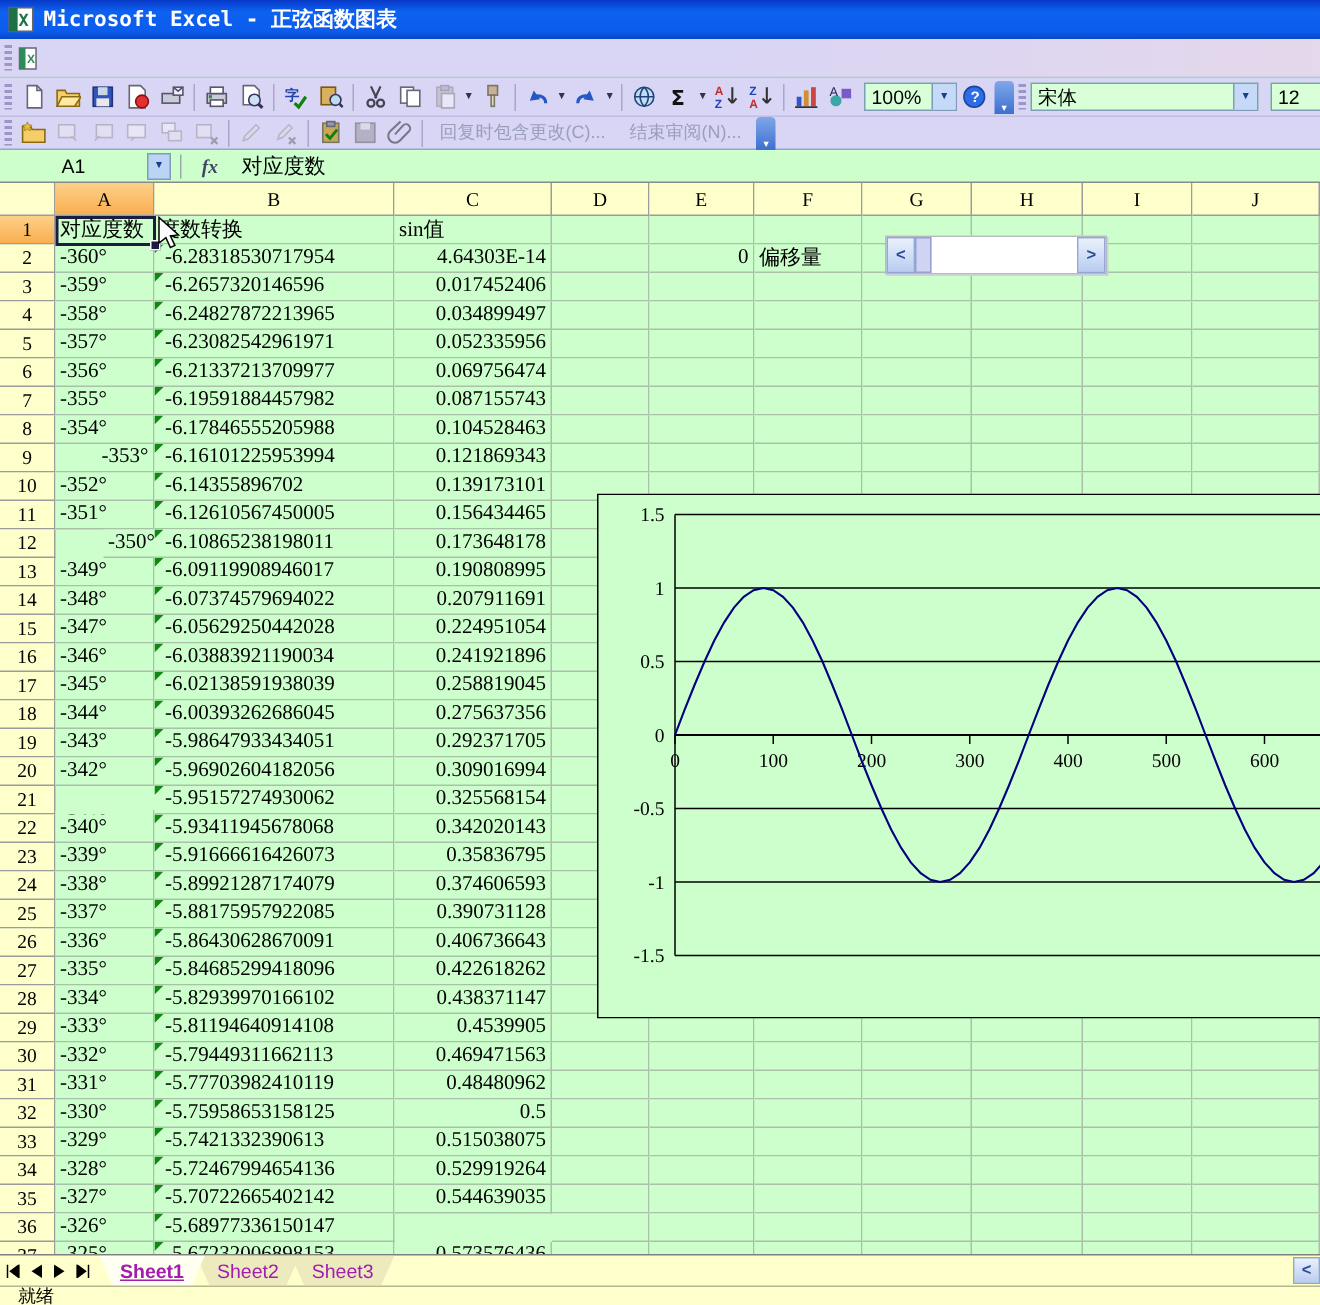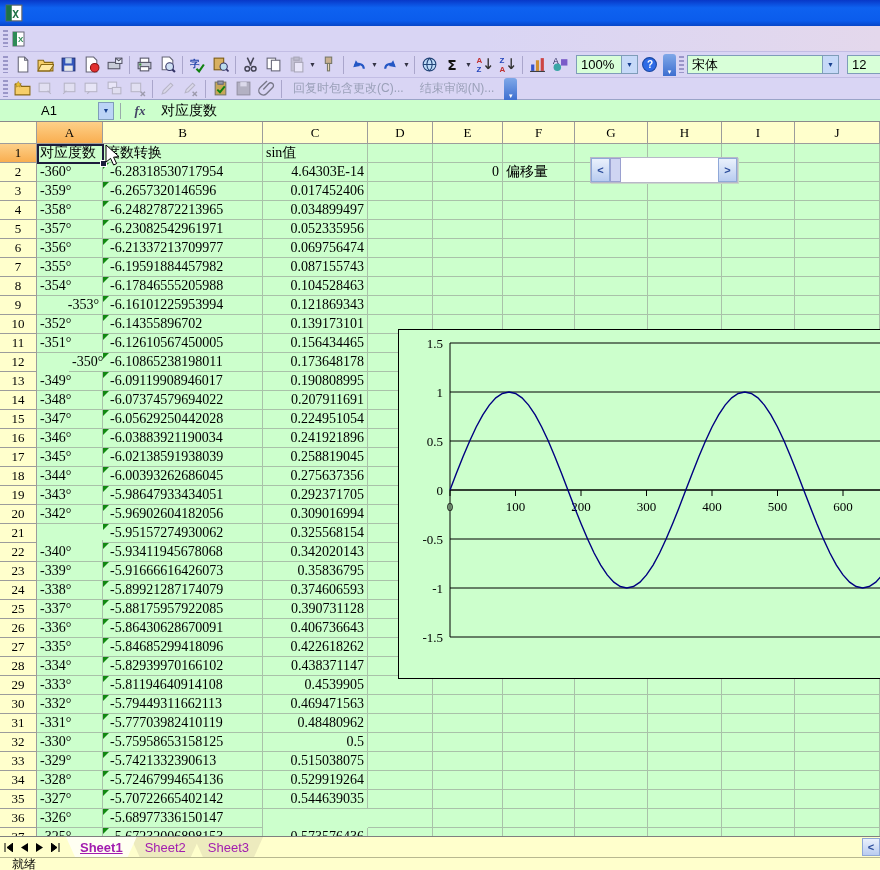--- a/index.html
+++ b/index.html
@@ -86,20 +86,21 @@
 <body>
 
 <div id="app">
 
   <div class="titlebar">
     <svg width="18" height="18" viewBox="0 0 16 16">
       <rect x="1" y="1" width="14" height="14" fill="#fff" stroke="#666"></rect>
       <rect x="1" y="1" width="5" height="14" fill="#1E7145"></rect>
       <text x="6.5" y="12" font-size="10" font-weight="bold" fill="#1E7145">X</text>
     </svg>
+    <span>Microsoft Excel - 正弦函数图表</span>
   </div>
 
   <div class="bar menubar">
     <span class="grip"></span>
     <svg width="16" height="16" viewBox="0 0 16 16">
       <rect x="2" y="1" width="11" height="14" fill="#fff" stroke="#667"></rect>
       <rect x="2" y="1" width="4" height="14" fill="#2E8B57"></rect>
       <text x="7" y="11" font-size="8" font-weight="bold" fill="#2E8B57">X</text>
     </svg>
   </div>

